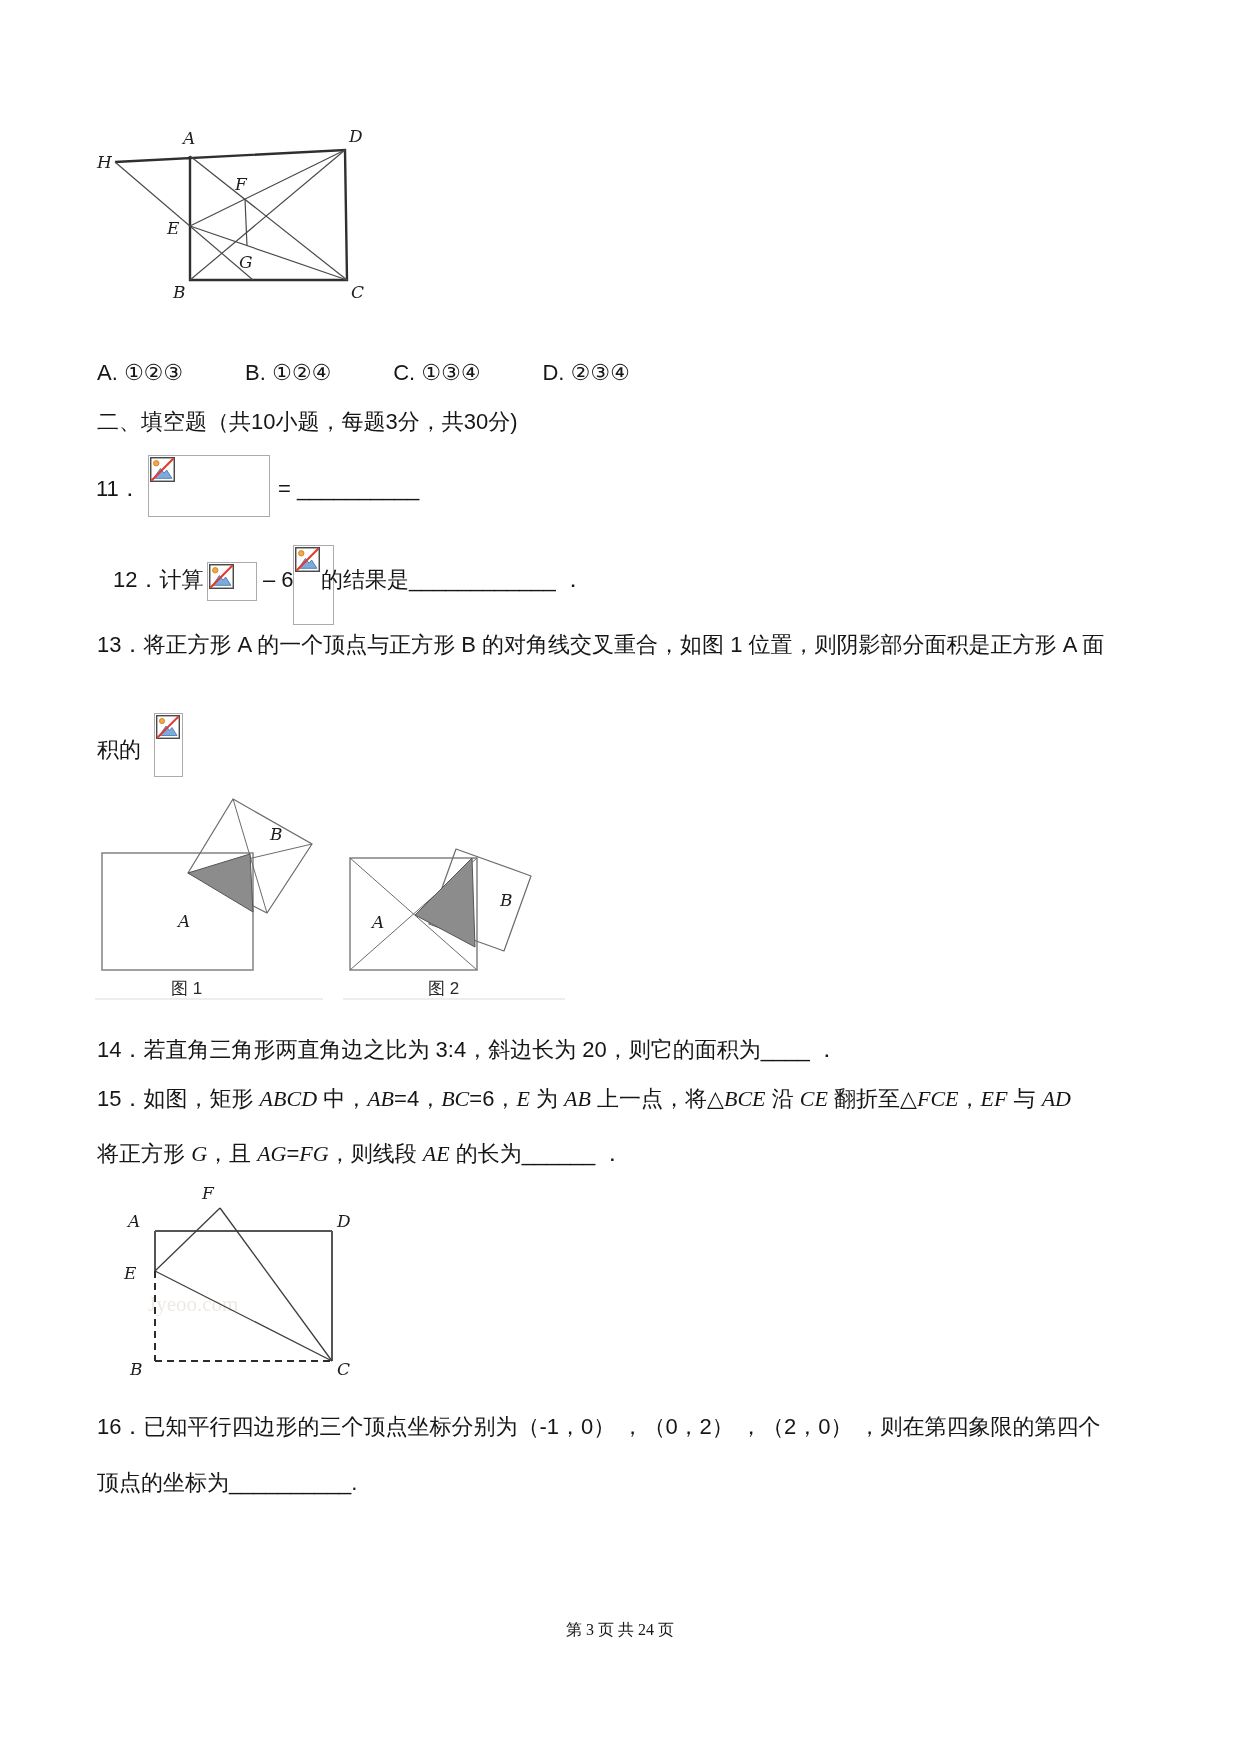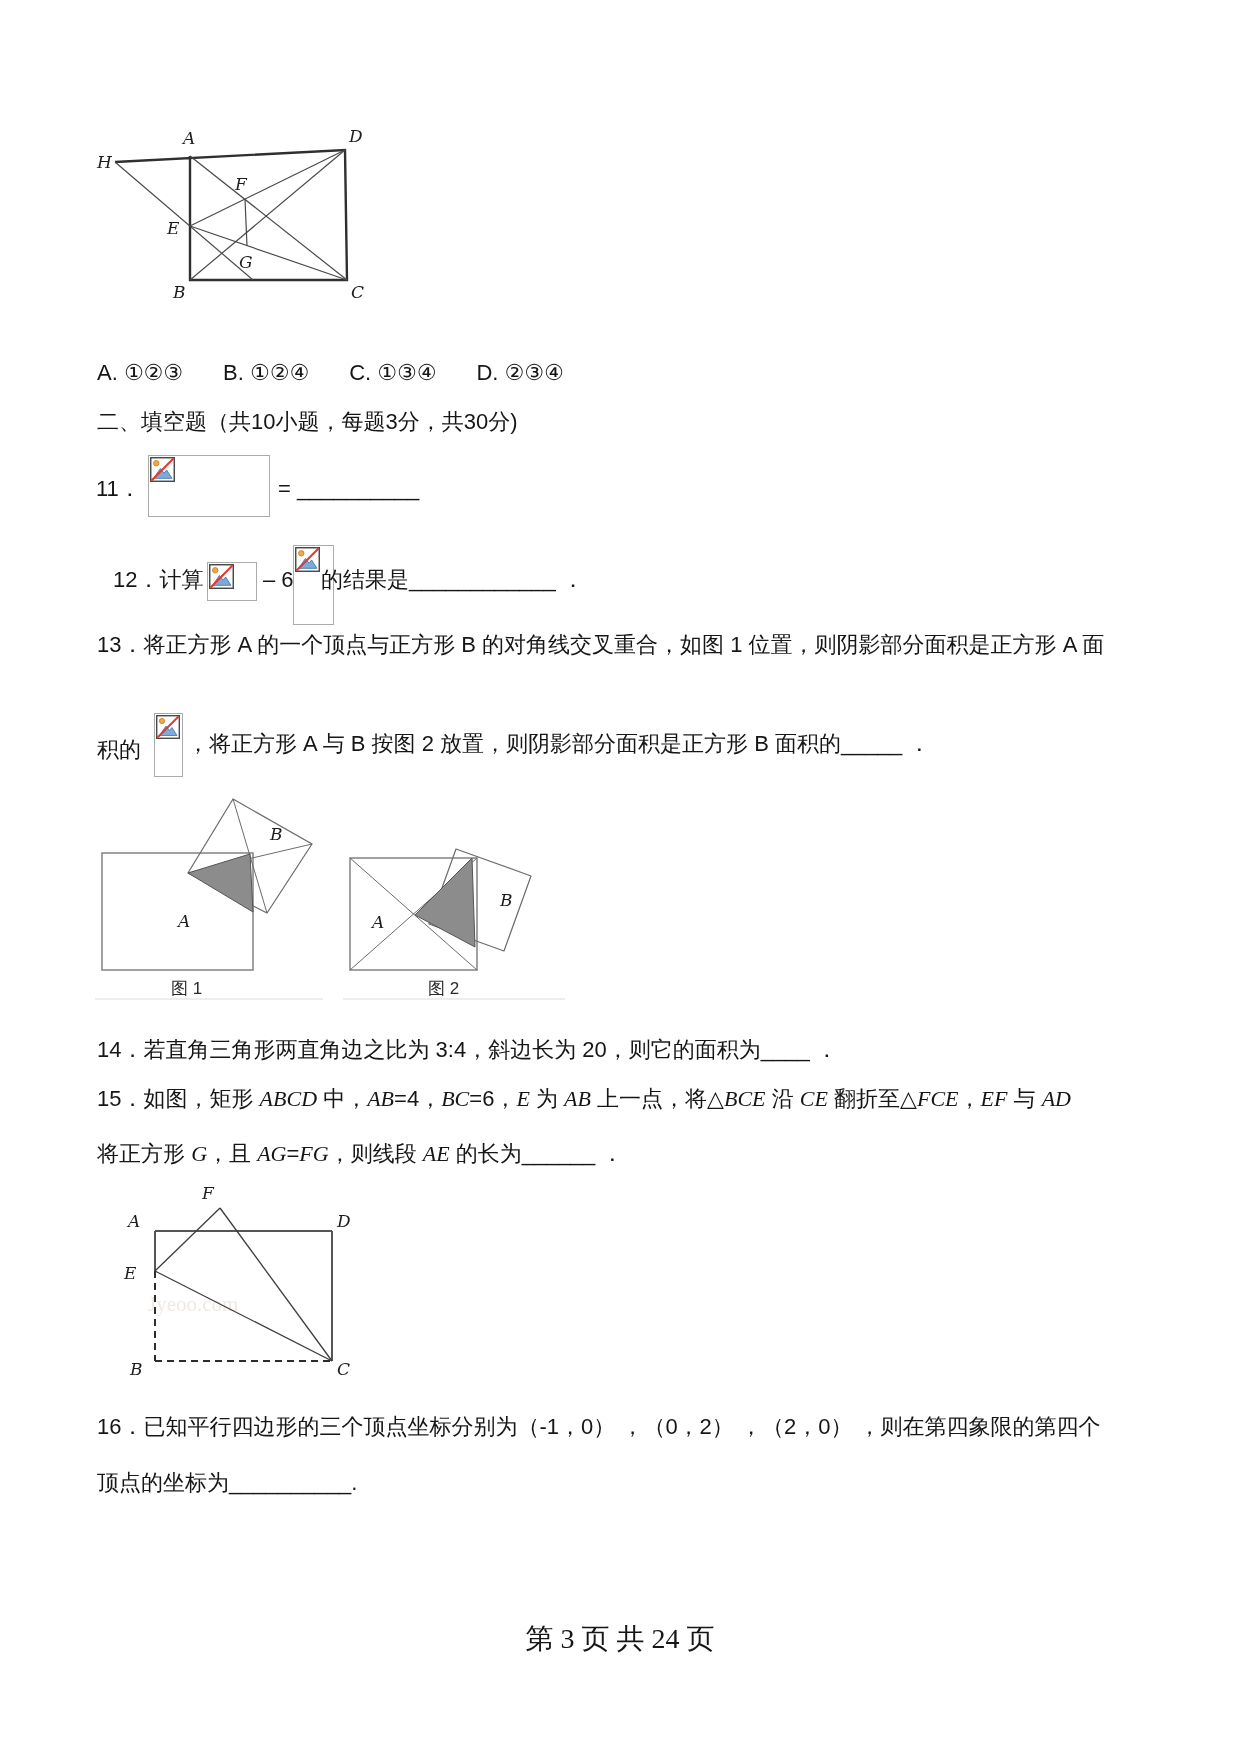--- a/index.html
+++ b/index.html
@@ -1,27 +1,27 @@
 <!DOCTYPE html>
 <html><head>
 <meta charset="utf-8">
 <style>
   html,body{margin:0;padding:0;background:#e8e8e8;}
   .page{position:relative;width:1240px;height:1754px;margin:0 auto;background:#ffffff;
         font-family:"Liberation Sans","DejaVu Sans",sans-serif;color:#161616;overflow:hidden;}
   .abs{position:absolute;}
   .txt{font-size:22px;line-height:30px;white-space:pre;}
   .bold{font-weight:normal;}
-  .opts{display:flex;gap:40px;font-size:22px;white-space:pre;}
+  .opts{display:flex;gap:62px;font-size:22px;white-space:pre;}
   .ph-box{position:absolute;border:1px solid #ababab;background:#fff;box-sizing:border-box;}
   .bimg{position:absolute;left:1px;top:1px;}
   .mvar{font-style:italic;font-family:"Liberation Serif","DejaVu Serif",serif;}
   .txt sup{font-size:14px;line-height:0;}
   .footer{position:absolute;left:0;right:0;text-align:center;
-          font-family:"Liberation Serif","DejaVu Serif",serif;font-size:28px;}
+          font-family:"Liberation Serif","DejaVu Serif",serif;font-size:16px;}
   .figlab{font-family:"DejaVu Serif","Liberation Serif",serif;font-style:italic;font-size:17px;fill:#1d1d1d;}
   .figcap{font-family:"Liberation Sans",sans-serif;font-size:17px;fill:#2a2a2a;font-style:normal;}
   .wmark{font-family:"Liberation Serif",serif;font-size:21px;fill:#efe9e4;font-style:normal;}
   svg{display:block;}
 </style>
 </head>
 <body>
 
 <div class="page">
 
@@ -95,21 +95,20 @@
 
   <div class="abs txt" style="left:97px;top:630px">13．将正方形 A 的一个顶点与正方形 B 的对角线交叉重合，如图 1 位置，则阴影部分面积是正方形 A 面</div>
 
   <div class="abs" style="left:95px;top:702px;width:1060px;height:86px">
     <span class="abs txt" style="left:2px;top:33px">积的</span>
     <span class="ph-box" style="left:59px;top:11px;width:29px;height:64px">
       <svg class="bimg" width="24" height="24">
           <use href="#bimg"></use>
         </svg>
     </span>
-    <span class="abs txt" style="left:92px;top:27px">，将正方形 A 与 B 按图 2 放置，则阴影部分面积是正方形 B 面积的_____ ．</span>
   </div>
 
   <svg class="abs" style="left:95px;top:788px" width="470" height="218" viewBox="0 0 470 218">
 
     <g>
       <rect x="7" y="65" width="151" height="117" fill="none" stroke="#8a8a8a" stroke-width="1.6"></rect>
       <polygon points="138,11 217,56 172,125 93,85" fill="none" stroke="#6b6b6b" stroke-width="1.2"></polygon>
       <line x1="138" y1="11" x2="172" y2="125" stroke="#6b6b6b" stroke-width="1"></line>
       <line x1="217" y1="56" x2="93" y2="85" stroke="#6b6b6b" stroke-width="1"></line>
       <polygon points="93,85 155,66 158,124" fill="#8c8c8c" stroke="#555" stroke-width="1"></polygon>

